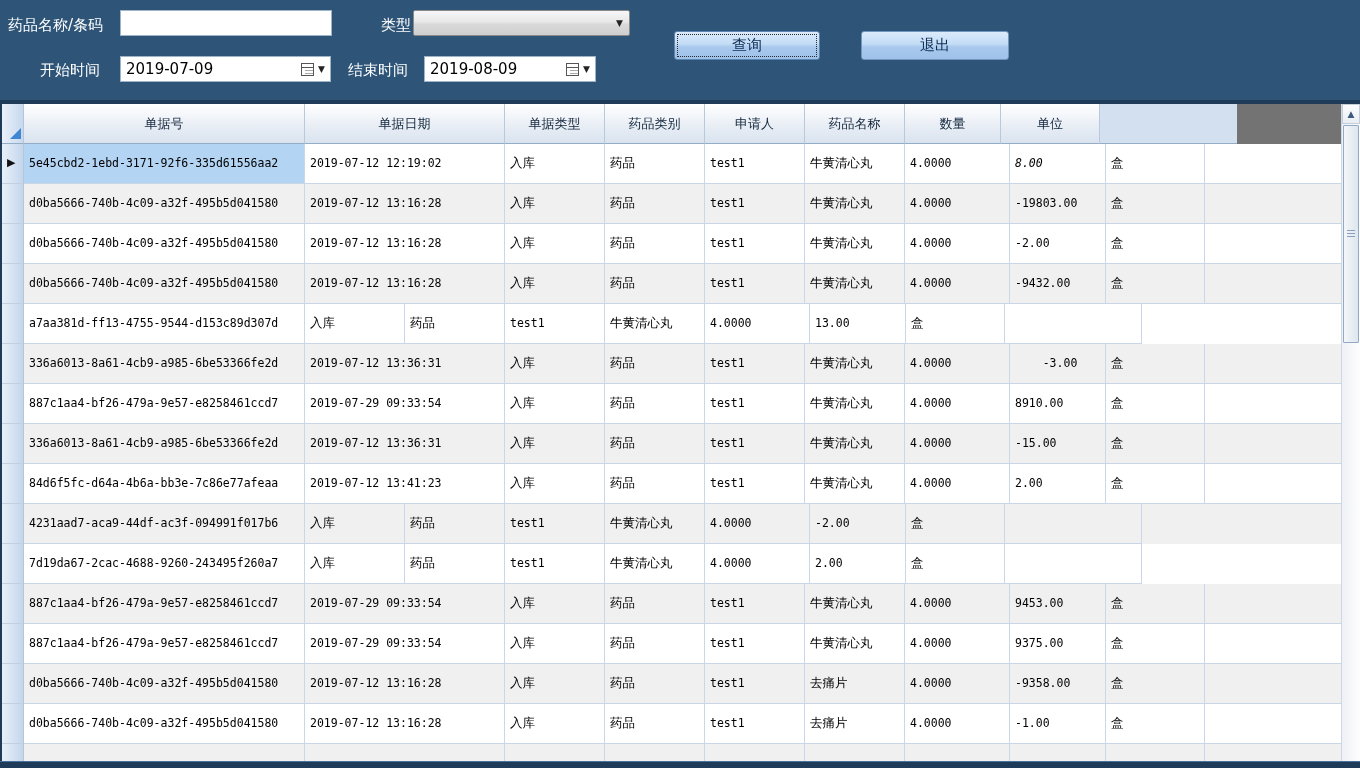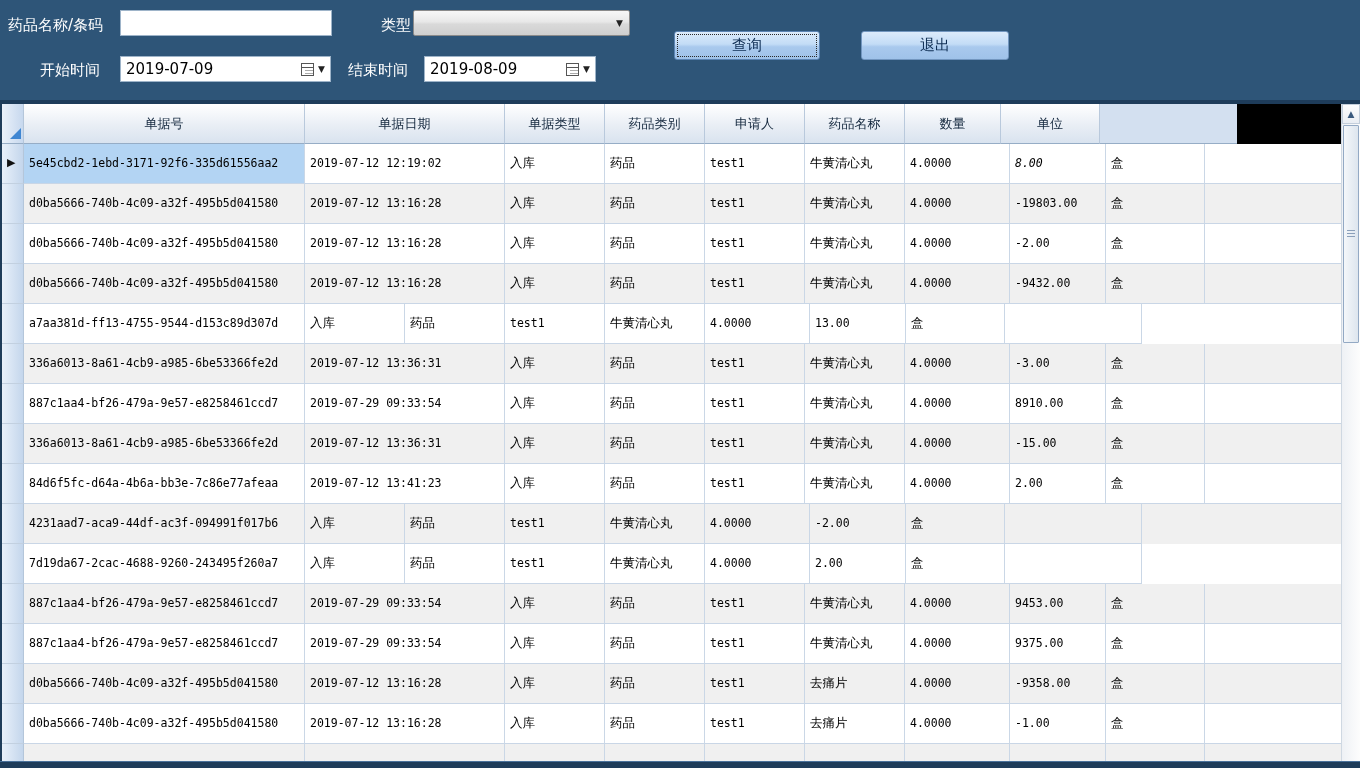--- a/index.html
+++ b/index.html
@@ -25,21 +25,21 @@
       linear-gradient(#aaa,#aaa) 3px 6px/8px 1px no-repeat,
       linear-gradient(#aaa,#aaa) 3px 9px/8px 1px no-repeat, #fff; }
   .datepick .darrow { font-size:9px; color:#222; }
   .btn { position:absolute; height:29px; border:1px solid #7296bf; border-radius:3px;
     background:linear-gradient(#dcebfb, #c3dcf6 45%, #a9c9ed 55%, #9fc2e9);
     color:#0d2c52; font-size:15px; text-align:center; line-height:27px; cursor:pointer; }
   .btn.focused { outline:1px dotted #2a2a2a; outline-offset:-4px; border-color:#5d85b4; }
 
   
   .grid { position:absolute; left:0; top:100px; width:1360px; height:668px;
-    background:#000000; border-top:4px solid #1E3C5A; border-left:2px solid #1E3C5A; }
+    background:#737373; border-top:4px solid #1E3C5A; border-left:2px solid #1E3C5A; }
   .ghead { display:flex; height:40px; }
   .hcorner { width:22px; height:40px; position:relative; flex:0 0 22px;
     background:linear-gradient(to right,#eaf1fa,#c7d8ee);
     border-right:1px solid #b4c6da; border-bottom:1px solid #96adc6; }
   .hcorner .tri { position:absolute; right:2px; bottom:4px; width:0; height:0;
     border-left:11px solid transparent; border-bottom:11px solid #3f86d2; }
   .hcell { height:40px; flex:0 0 auto; text-align:center; line-height:40px;
     font-size:13px; color:#12263c;
     background:linear-gradient(#ffffff,#e9eef5 55%, #d9e3ef);
     border-right:1px solid #b9c9dc; border-bottom:1px solid #96adc6;
@@ -193,21 +193,21 @@
       </div>
       <div class="grow alt">
         <div class="rowhdr"></div>
         <div class="cell" style="width: 281px;">336a6013-8a61-4cb9-a985-6be53366fe2d</div>
         <div class="cell" style="width: 200px;">2019-07-12 13:36:31</div>
         <div class="cell cn" style="width: 100px;">入库</div>
         <div class="cell cn" style="width: 100px;">药品</div>
         <div class="cell" style="width: 100px;">test1</div>
         <div class="cell cn" style="width: 100px;">牛黄清心丸</div>
         <div class="cell" style="width: 105px;">4.0000</div>
-        <div class="cell" style="width: 96px;">-3.00</div>
+        <div class="cell" style="width: 96px; text-align: center;">-3.00</div>
         <div class="cell cn" style="width: 99px;">盒</div>
         <div class="cell" style="width: 137px;"></div>
       </div>
       <div class="grow">
         <div class="rowhdr"></div>
         <div class="cell" style="width: 281px;">887c1aa4-bf26-479a-9e57-e8258461ccd7</div>
         <div class="cell" style="width: 200px;">2019-07-29 09:33:54</div>
         <div class="cell cn" style="width: 100px;">入库</div>
         <div class="cell cn" style="width: 100px;">药品</div>
         <div class="cell" style="width: 100px;">test1</div>

